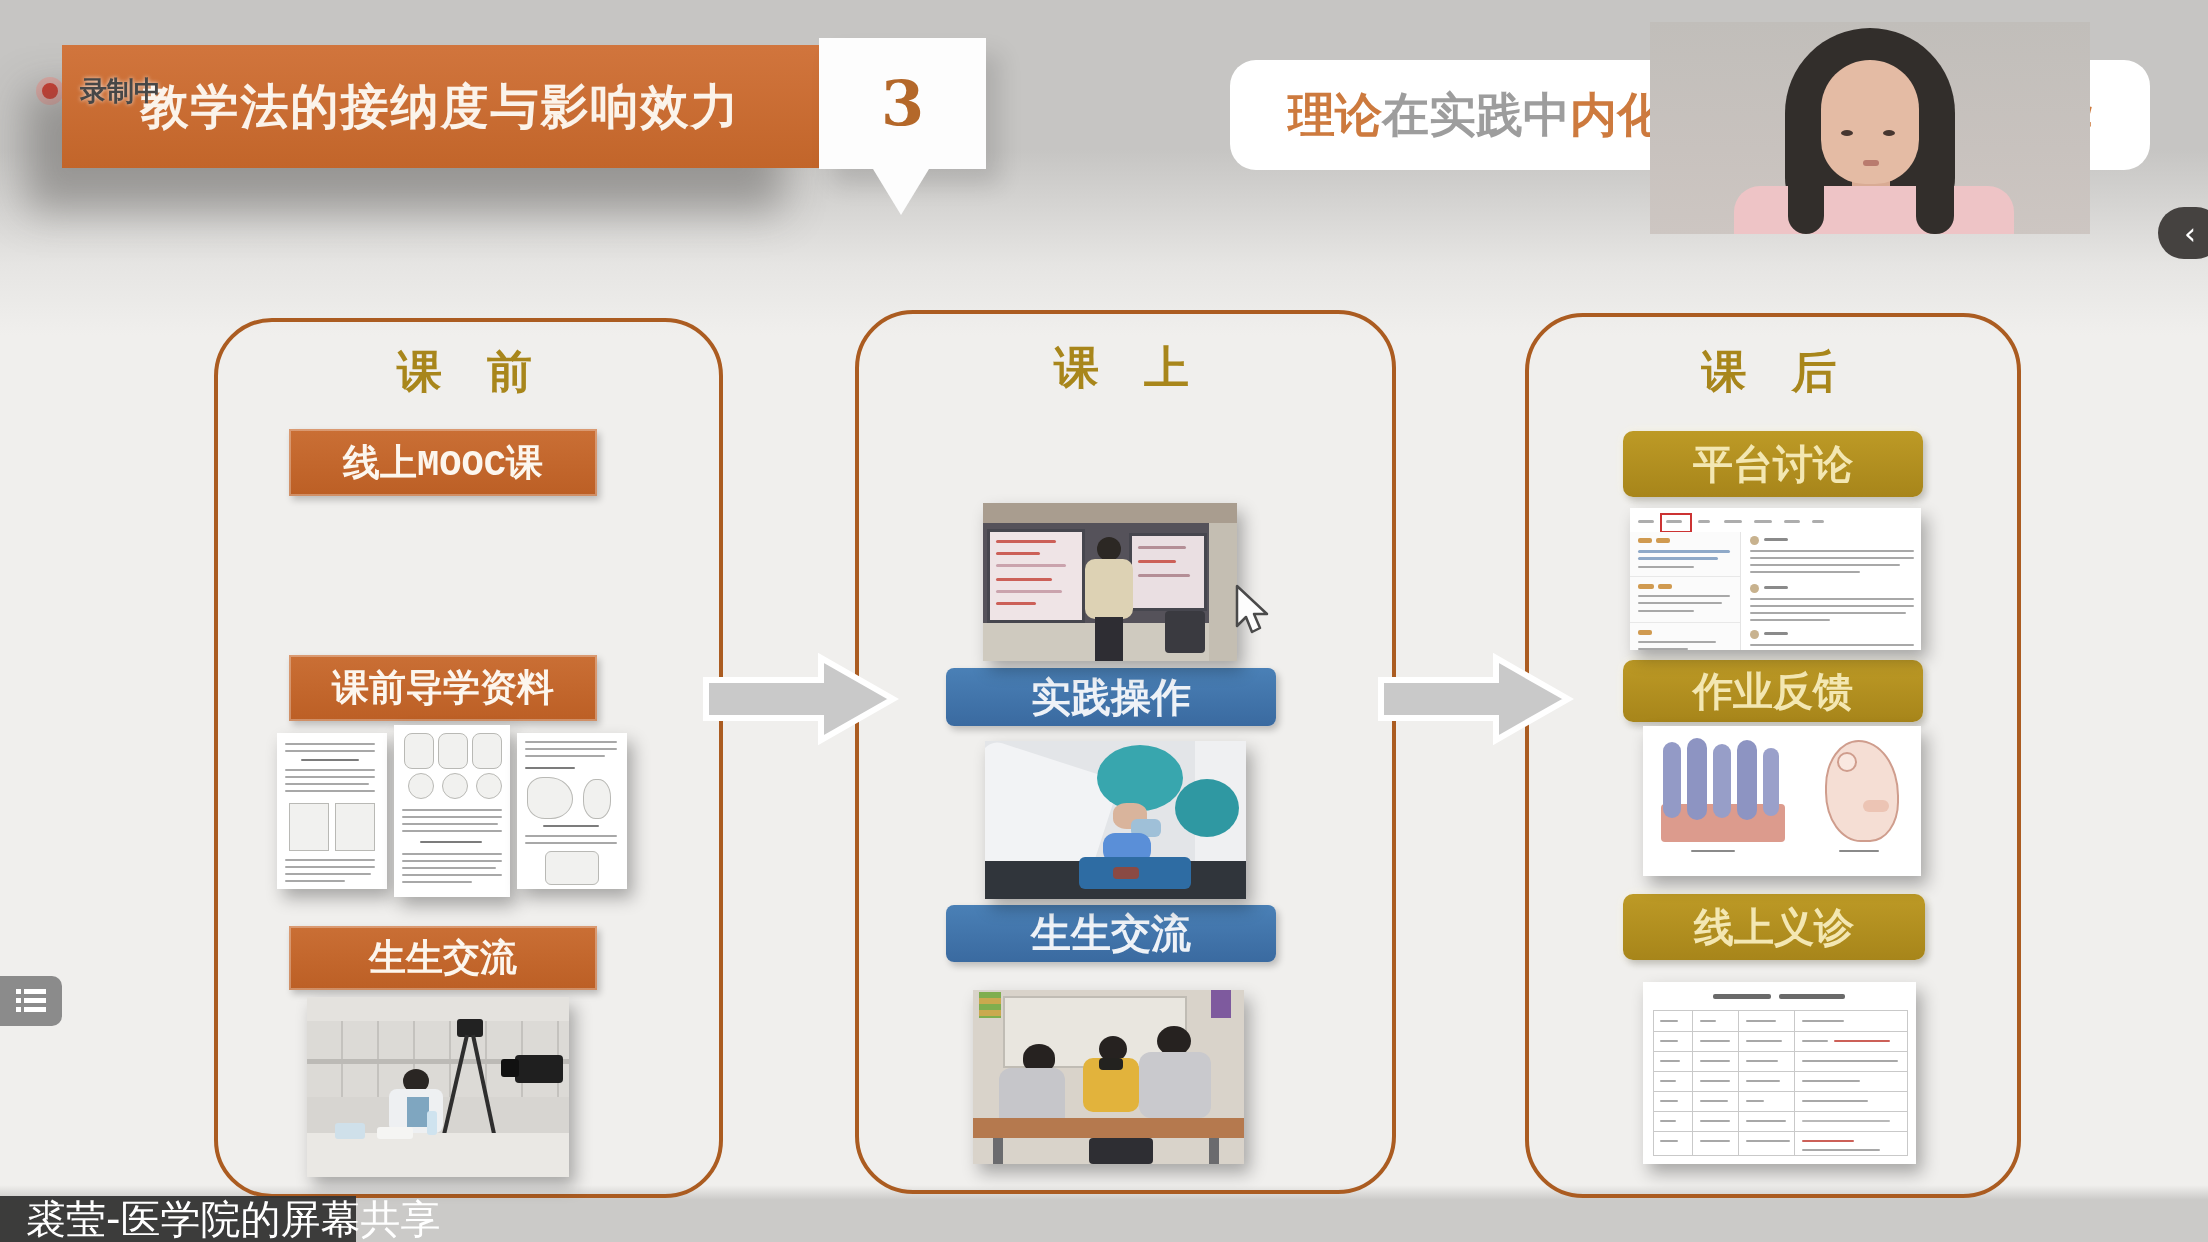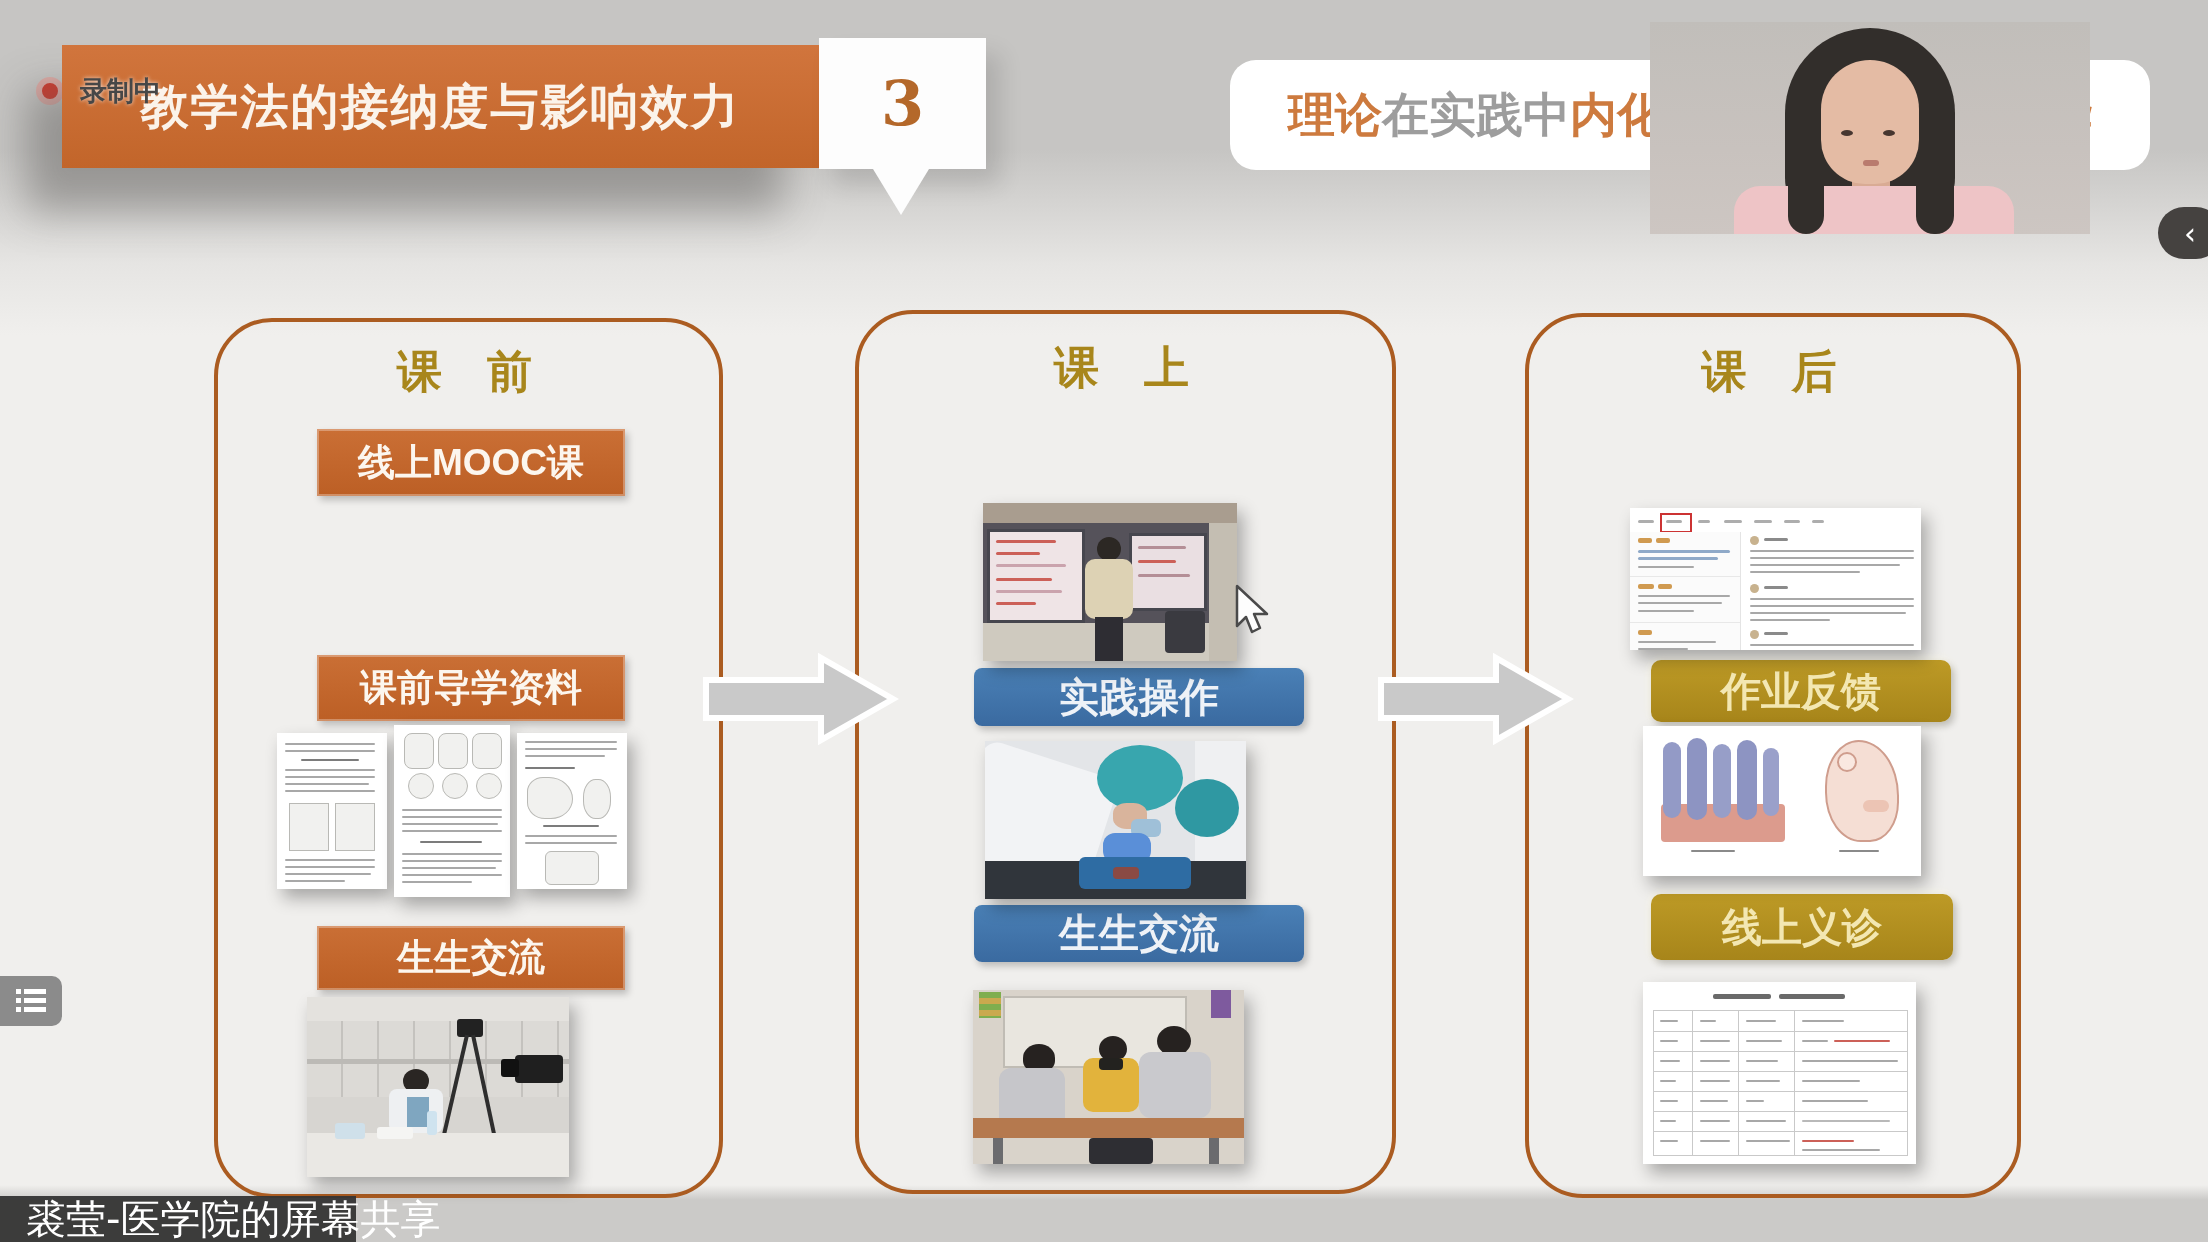--- a/index.html
+++ b/index.html
@@ -45,21 +45,21 @@
   .wc-eye{width:12px;height:6px;background:#463630;border-radius:50%;top:70px;}
   .wc-mouth{left:42px;top:100px;width:16px;height:6px;background:#b97b6e;border-radius:8px;}
   .chevron-btn{left:2158px;top:207px;width:64px;height:52px;background:#454240;border-radius:26px;
     display:flex;align-items:center;justify-content:center;color:#fff;font-size:30px;z-index:8;cursor:pointer;}
 
   
   .col{border:4px solid #ab5c21;border-radius:58px;}
   .col-header{font-size:45px;font-weight:bold;color:#a8861b;text-align:center;
     font-family:"DejaVu Serif","Liberation Serif",serif;}
   .chip{display:flex;align-items:center;justify-content:center;font-weight:bold;
-    font-family:Liberation Sans, sans-serif;margin-left:28px;}
+    font-family:Liberation Mono, monospace;}
   .chip.orange{background:linear-gradient(180deg,#ca6f35,#bc5f25);color:#fcf6ee;font-size:37px;
     box-shadow:inset 0 0 0 2px rgba(255,255,255,.30),3px 4px 7px rgba(0,0,0,.22);}
   .chip.blue{background:linear-gradient(180deg,#4a80b6,#3a6aa0);color:#eef2f7;font-size:40px;
     border-radius:8px;box-shadow:3px 4px 7px rgba(0,0,0,.22);}
   .chip.gold{background:linear-gradient(180deg,#bd9a26,#a7851a);color:#f3e7b2;font-size:40px;
     border-radius:10px;box-shadow:3px 4px 7px rgba(0,0,0,.22),0 0 10px rgba(255,250,220,.6);}
 
   .photo{box-shadow:6px 9px 16px rgba(0,0,0,.30);overflow:hidden;background:#fff;}
   .tl{position:absolute;height:3px;background:#adadad;border-radius:2px;}
   .tl.thin{height:2px;background:#a8a8a8;}
@@ -129,20 +129,21 @@
   <div class="abs col-header" style="left:214px;top:342px;width:501px;">课　前</div>
   <div class="abs col-header" style="left:1525px;top:342px;width:488px;">课　后</div>
 
   <div class="abs chip orange" style="left:289px;top:429px;width:308px;height:67px;">线上MOOC课</div>
   <div class="abs chip orange" style="left:289px;top:655px;width:308px;height:66px;">课前导学资料</div>
   <div class="abs chip orange" style="left:289px;top:926px;width:308px;height:64px;">生生交流</div>
 
   <div class="abs chip blue" style="left:946px;top:668px;width:330px;height:58px;">实践操作</div>
   <div class="abs chip blue" style="left:946px;top:905px;width:330px;height:57px;">生生交流</div>
 
+  <div class="abs chip gold" style="left:1623px;top:431px;width:300px;height:66px;">平台讨论</div>
   <div class="abs chip gold" style="left:1623px;top:660px;width:300px;height:62px;">作业反馈</div>
   <div class="abs chip gold" style="left:1623px;top:894px;width:302px;height:66px;">线上义诊</div>
 
 
   <div class="abs" style="left:277px;top:723px;width:350px;height:174px;">
     <div class="abs photo" style="left:0;top:10px;width:110px;height:156px;">
       <div class="abs tl thin" style="left:8px;top:10px;width:90px;"></div>
       <div class="abs tl thin" style="left:8px;top:17px;width:90px;"></div>
       <div class="abs tl thin" style="left:24px;top:26px;width:58px;background:#7c7c7c;"></div>
       <div class="abs tl thin" style="left:8px;top:36px;width:90px;"></div>

